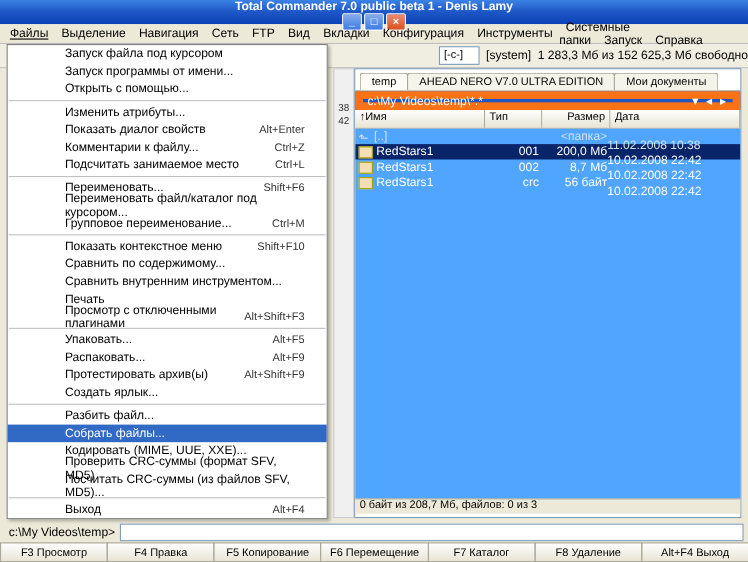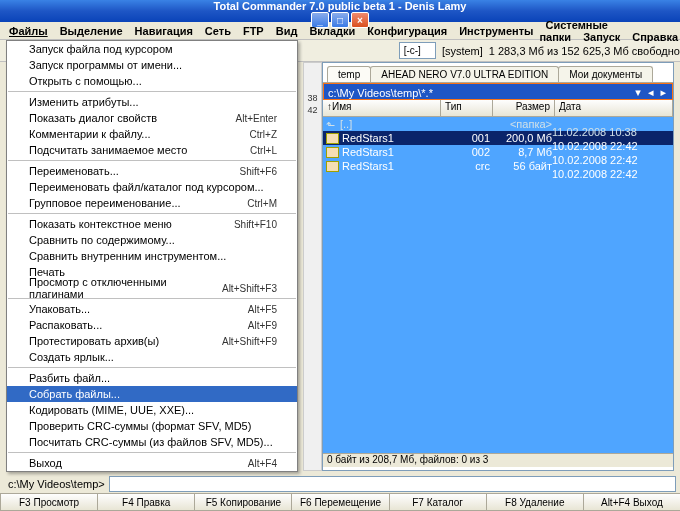--- a/index.html
+++ b/index.html
@@ -3,32 +3,32 @@
 <meta charset="utf-8">
 <style>
 * { box-sizing: border-box; margin: 0; padding: 0; font-family: Tahoma, sans-serif; font-size: 11px; }
 body { width: 680px; height: 511px; background: #ece9d8; overflow: hidden; position: relative; }
 .titlebar { height: 22px; background: linear-gradient(#3a82e5, #1e56c5 50%, #0a43b8); display: flex; align-items: center; padding: 0 4px; color: #fff; flex-direction: column; }
 .titlebar .app-icon { width: 14px; height: 14px; background: #fff; border-radius: 2px; margin-right: 4px; }
 .titlebar .title { flex: 1; font-weight: bold; font-size: 11px; }
 .titlebar .win-btns { display: flex; gap: 2px; }
 .win-btn { width: 18px; height: 16px; border: 1px solid #fff; border-radius: 2px; display: flex; align-items: center; justify-content: center; font-size: 10px; font-weight: bold; background: linear-gradient(#8aaceb,#3a7be5); }
 .win-btn.close { background: linear-gradient(#f08b6f,#da4f1e); }
-.menubar { height: 18px; background: #ece9d8; display: flex; align-items: center; padding: 0 3px; gap: 0; border-bottom: 1px solid #c0c0c0; font-weight: bold; }
+.menubar { height: 18px; background: #ece9d8; display: flex; align-items: center; padding: 0 3px; gap: 0; border-bottom: 1px solid #c0c0c0; }
 .menubar .m { padding: 2px 6px; cursor: default; }
 .menubar .m:first-child { text-decoration: underline; }
 .menubar .sp { flex: 1; }
 .menubar .mr { padding: 2px 6px; }
 .toolbar { height: 22px; background: #f0eee0; border-bottom: 1px solid #c0c0c0; display: flex; align-items: center; }
 .toolbar .drive { display: inline-flex; align-items: center; border: 1px solid #7e9db9; background: #fff; height: 17px; padding: 0 14px 0 4px; margin-left: 4px; font-size: 10px; color: #000; }
 .toolbar .info { margin-left: 6px; }
 .tabbar { height: 20px; display: flex; align-items: flex-end; padding-left: 4px; gap: 0; border-bottom: 1px solid #aca899; }
 .tabbar .tab { border: 1px solid #aca899; border-bottom: none; background: #f5f4ea; padding: 2px 10px; font-size: 10px; border-radius: 3px 3px 0 0; margin-right: -1px; }
 .tabbar .tab.active { background: #fcfbf6; position: relative; z-index: 2; }
-.pathbar { height: 17px; background: #1e56c5; color: #fff; display: flex; align-items: flex-end; padding: 0 4px; font-size: 11px; border: 1px solid #f97316; }
+.pathbar { height: 17px; background: #1e56c5; color: #fff; display: flex; align-items: center; padding: 0 4px; font-size: 11px; border: 7px solid #f97316; }
 .pathbar .arrows { margin-left: auto; letter-spacing: 2px; }
 .colhead { height: 17px; display: flex; background: #ece9d8; border-bottom: 1px solid #aca899; }
 .colhead .c { border-right: 1px solid #aca899; padding: 1px 4px; font-size: 10px; background: linear-gradient(#fefefe,#e8e5d5); }
 .colhead .c.name { flex: 1; }
 .colhead .c.tip { width: 52px; }
 .colhead .c.size { width: 62px; text-align: right; }
 .colhead .c.date { width: 118px; }
 .panel { position: absolute; top: 62px; left: 322px; right: 6px; bottom: 40px; border: 1px solid #7e9db9; background: #fff; }
 .gutter { position: absolute; top: 62px; left: 303px; width: 19px; bottom: 40px; background: #f0f0f0; border: 1px solid #ccc; text-align: center; }
 .gutter div { font-size: 9px; color: #333; padding-top: 30px; }
@@ -39,21 +39,21 @@
 .filelist .row.selected { background: #0a246a; }
 .filelist .row .ico { width: 13px; height: 11px; background: #f5deb3; border: 1px solid #a0a000; margin-right: 3px; }
 .filelist .row.updir .ico { background: transparent; border: none; color: #d0e0e8; width: 11px; }
 .filelist .row .n { flex: 1; }
 .filelist .row .t { width: 52px; text-align: right; }
 .filelist .row .s { width: 62px; text-align: right; }
 .filelist .row .d { width: 118px; margin-top: 16px; }
 .status { height: 14px; background: #ece9d8; border-top: 1px solid #aca899; font-size: 10px; padding: 0 4px; }
 .menu-dd { position: absolute; top: 40px; left: 6px; width: 292px; background: #fff; border: 1px solid #808080; box-shadow: 2px 2px 3px rgba(0,0,0,.3); z-index: 100; }
 .menu-dd .mi { height: 16px; display: flex; align-items: center; padding: 0 20px 0 22px; font-size: 11px; cursor: default; }
-.menu-dd .mi .lbl { flex: 1; }
+.menu-dd .mi .lbl { flex: 1; margin-left: 30px; }
 .menu-dd .mi .sc { color: #333; font-size: 10px; }
 .menu-dd .mi.selected { background: #316ac5; color: #fff; }
 .menu-dd .sep { height: 1px; background: #c0c0c0; margin: 2px 1px; }
 .cmdbar { position: absolute; bottom: 18px; left: 4px; right: 4px; height: 18px; display: flex; align-items: center; }
 .cmdbar .p { font-size: 11px; padding: 0 4px; }
 .cmdbar .cmd-input { flex: 1; height: 16px; border: 1px solid #7e9db9; background: #fff; }
 .fnkeys { position: absolute; bottom: 0; left: 0; right: 0; height: 18px; display: flex; background: #ece9d8; }
 .fnkeys .fk { flex: 1; border: 1px solid #aca899; background: linear-gradient(#fefefe,#e8e5d5); font-size: 10px; display: flex; align-items: center; justify-content: center; margin-right: -1px; }
 </style>
 </head>

